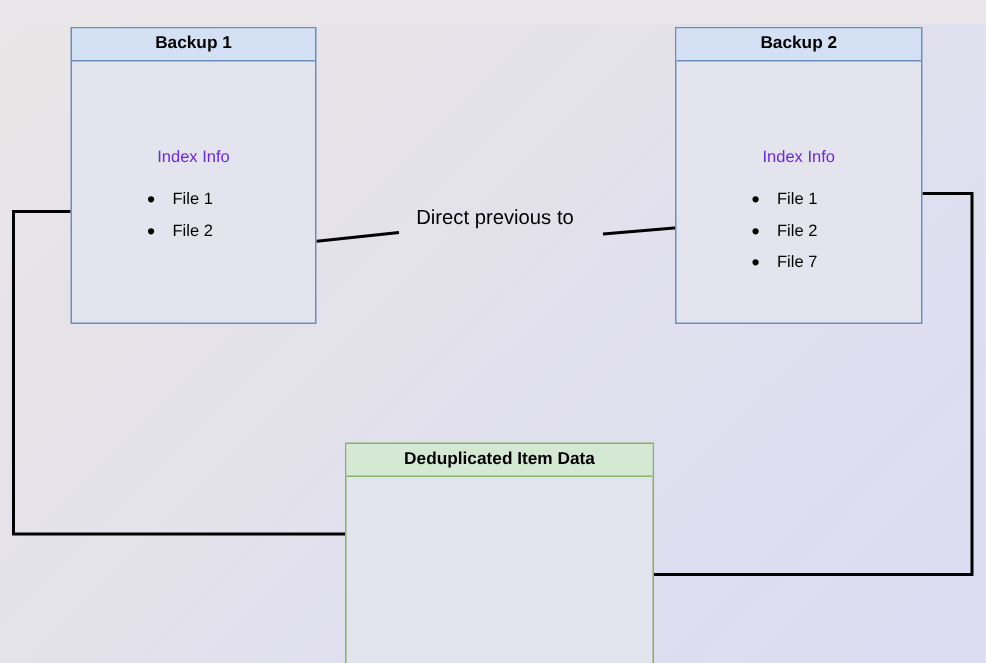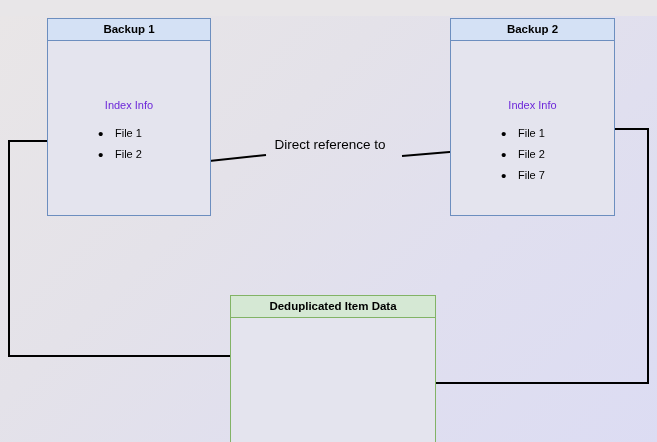--- a/index.html
+++ b/index.html
@@ -150,16 +150,16 @@
         <li>File 7</li>
       </ul>
     </div>
   </div>
 
   <div class="node green" style="left:230px; top:279px; width:206px; height:160px;">
     <div class="node-header">Deduplicated Item Data</div>
   </div>
 
   <div class="edge-label" style="left:250px; top:121px; width:160px;">
-    <div>Direct reference to</div>
+    <div>Direct previous to</div>
   </div>
 
 </div>
 
 </body></html>

